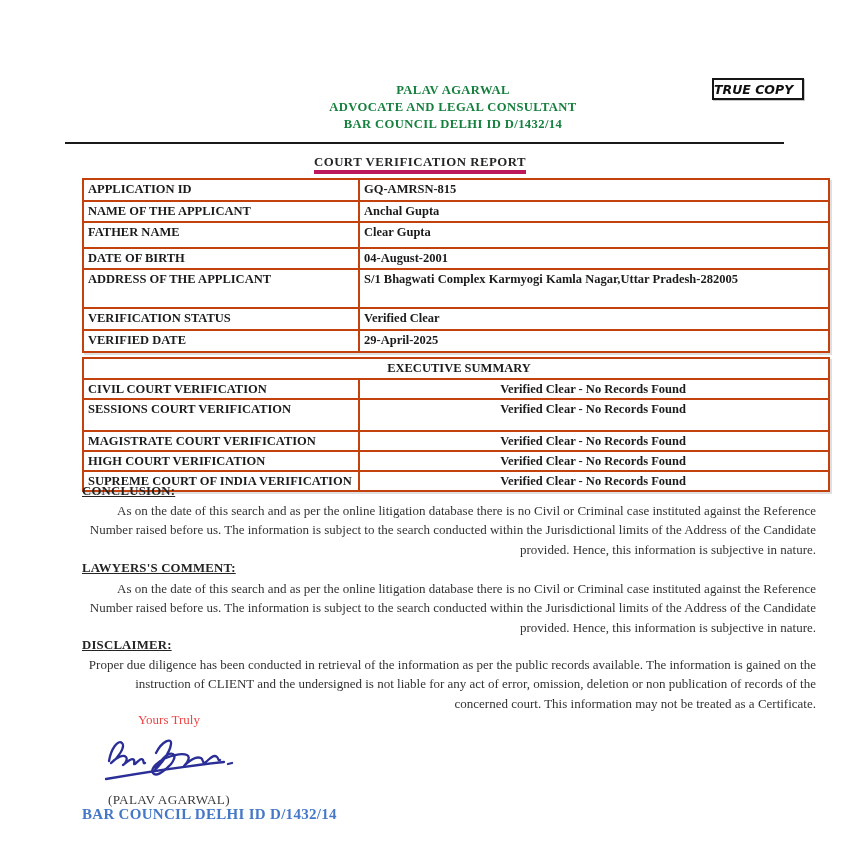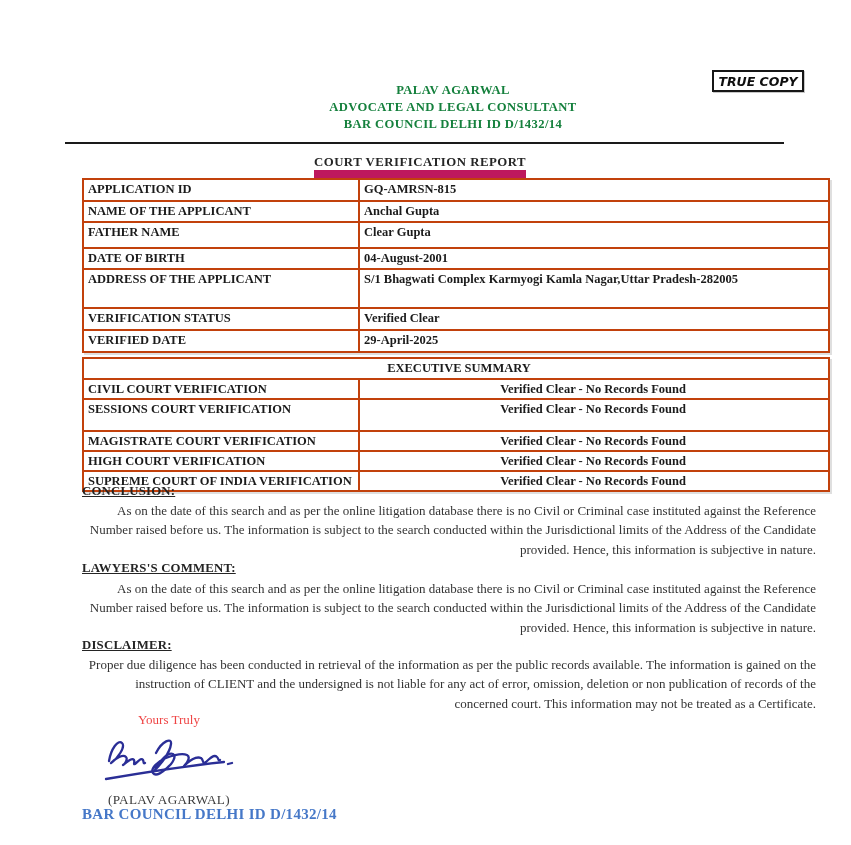--- a/index.html
+++ b/index.html
@@ -6,30 +6,30 @@
   body{
     width:851px;height:845px;position:relative;background:#ffffff;overflow:hidden;
     font-family:"Liberation Serif", serif;
     -webkit-font-smoothing:antialiased;
   }
   .header-block{
     position:absolute;top:82px;left:120px;width:666px;text-align:center;
     color:#15803d;font-weight:bold;font-size:12.6px;line-height:17px;letter-spacing:0.4px;
   }
   .stamp{
-    position:absolute;left:712px;top:70px;width:88px;height:18px;border:2px solid #161616;
-    display:flex;align-items:center;justify-content:center;background:#fff;
+    position:absolute;left:712px;top:78px;width:88px;height:18px;border:2px solid #161616;
+    display:flex;align-items:center;justify-content:flex-start;background:#fff;
     font-family:"DejaVu Sans", sans-serif;font-weight:bold;font-style:italic;
     font-size:12.5px;color:#0f0f0f;box-shadow:1px 1px 0 rgba(130,130,130,.45);
   }
   .rule{position:absolute;left:65px;top:142px;width:719px;height:2px;background:#1a1a1a;}
   .title-wrap{position:absolute;top:152px;left:0;width:840px;text-align:center;}
   .title-wrap span{
     font-weight:bold;font-size:12.8px;color:#262626;letter-spacing:0.5px;
-    border-bottom:8px solid #be185d;padding-bottom:1px;
+    border-bottom:4px solid #be185d;padding-bottom:1px;
   }
   table.doc-table{
     position:absolute;left:82px;border-collapse:collapse;width:746px;table-layout:fixed;
     background:#fff;box-shadow:2px 2px 0 rgba(150,150,150,.30);
   }
   .doc-table td{
     border:2px solid #c2410c;font-weight:bold;font-size:12.5px;color:#1b1b1b;
     padding:1px 2px 0 4px;vertical-align:top;line-height:17px;overflow:hidden;
   }
   table.t1{top:178px;}

